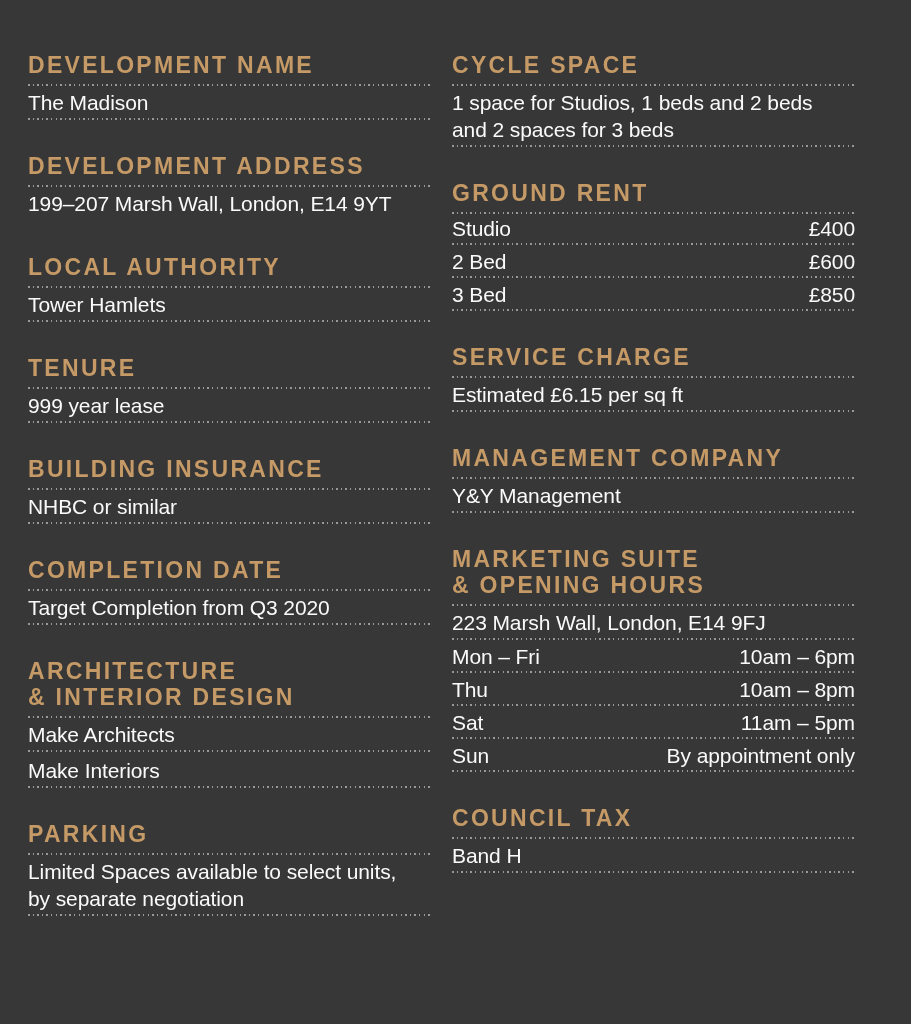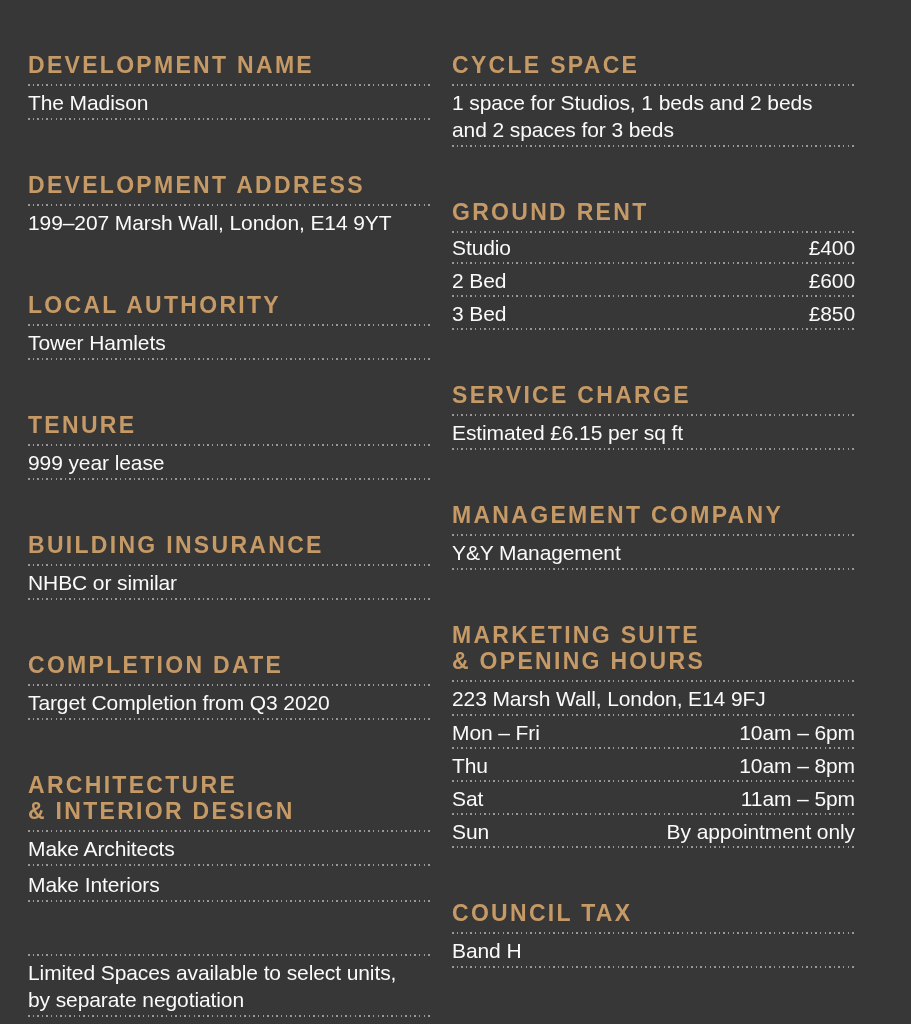--- a/index.html
+++ b/index.html
@@ -15,21 +15,21 @@
     box-sizing: border-box;
     width: 911px;
     height: 784px;
     padding: 52px 56px 0 28px;
     display: grid;
     grid-template-columns: 404px 403px;
     column-gap: 20px;
     align-content: start;
   }
   .col { display: block; }
-  .spec { margin-top: 52px; }
+  .spec { margin-top: 33px; }
   .spec:first-child { margin-top: 0; }
   .heading {
     margin: 0 0 6px 0;
     color: #C59A66;
     font-size: 23px;
     font-weight: bold;
     letter-spacing: 2.3px;
     line-height: 26px;
     white-space: pre-line;
     text-transform: uppercase;
@@ -111,20 +111,21 @@
     </section>
 
     <section class="spec">
       <h2 class="heading">ARCHITECTURE
 &amp; INTERIOR DESIGN</h2>
       <div class="row">Make Architects</div>
       <div class="row">Make Interiors</div>
     </section>
 
     <section class="spec">
+      <h2 class="heading">PARKING</h2>
       <div class="row">Limited Spaces available to select units,
 by separate negotiation</div>
     </section>
 
   </div>
 
   <div class="col">
 
     <section class="spec">
       <h2 class="heading">CYCLE SPACE</h2>

